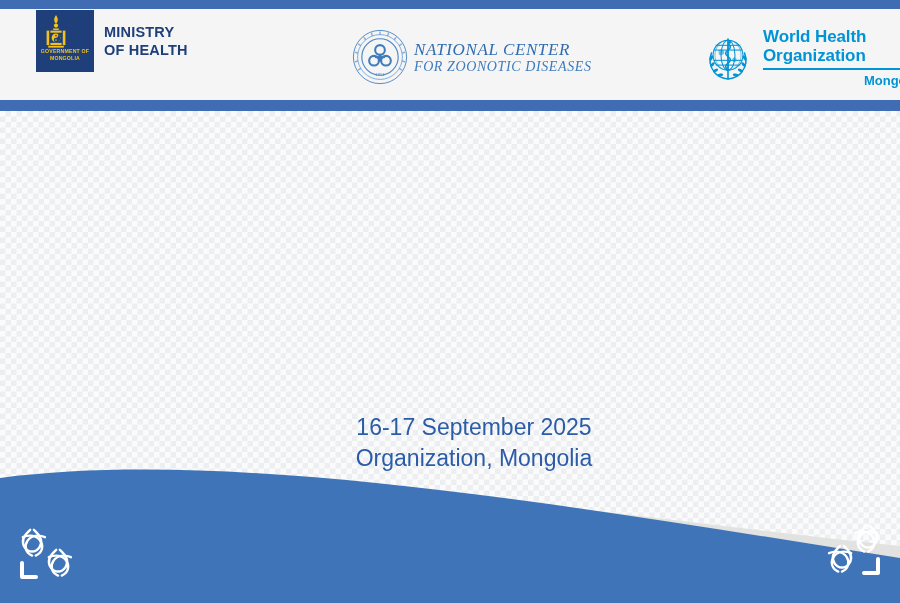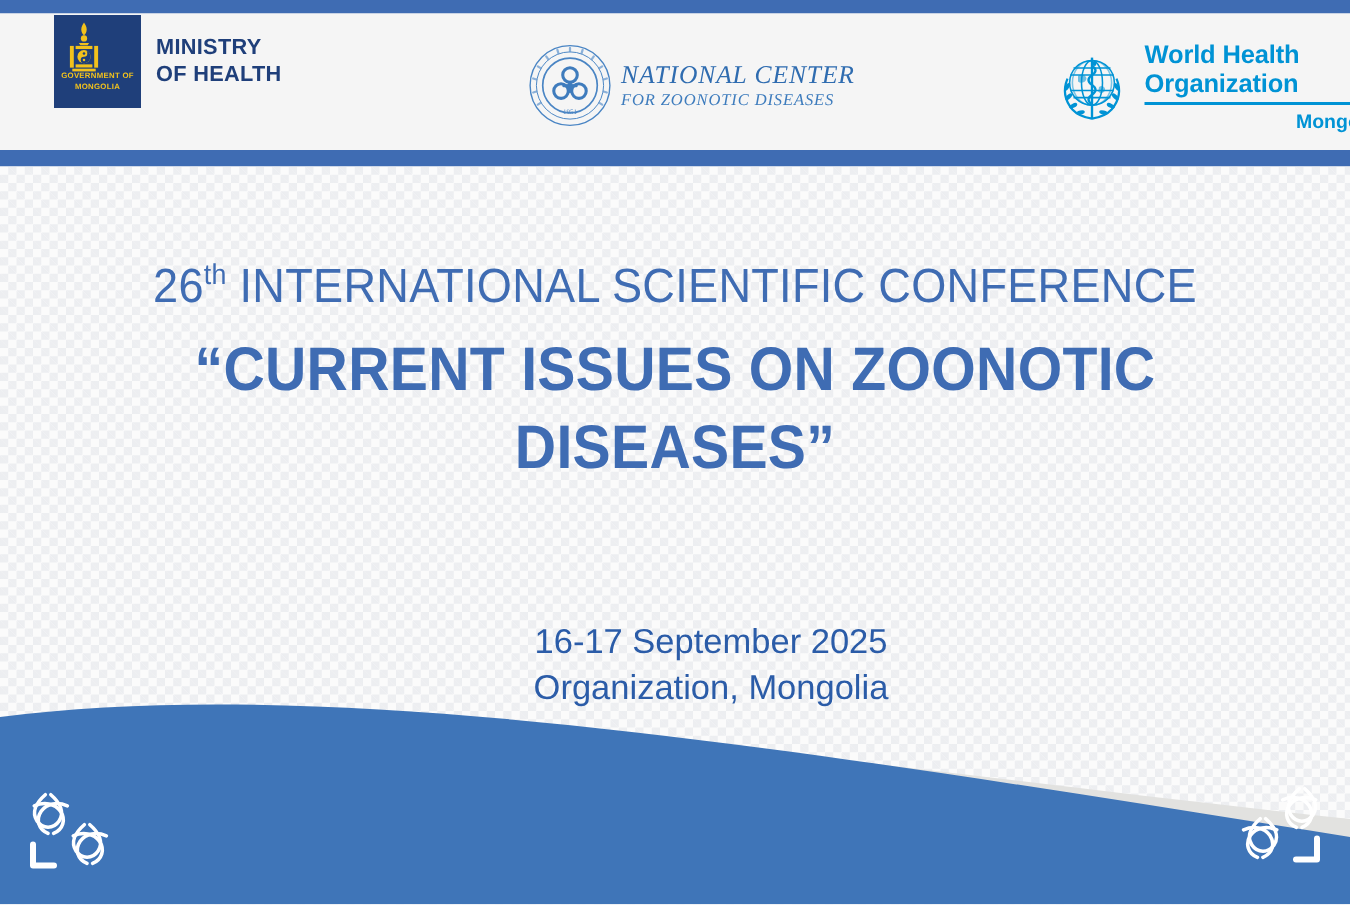--- a/index.html
+++ b/index.html
@@ -97,21 +97,21 @@
     font-family: "Liberation Serif", serif;
     font-style: italic;
   }
   .ncz-line1 {
     font-size: 17px;
     letter-spacing: 0.6px;
     line-height: 20px;
     color: #2f6cb0;
   }
   .ncz-line2 {
-    font-size: 11px;
+    font-size: 14px;
     letter-spacing: 0.6px;
     line-height: 14px;
     color: #3e7cbd;
   }
 
   
   .logo-who { left: 700px; top: 18px; }
   .who-emblem { width: 56px; height: 56px; flex: none; }
   .who-text { margin-left: 7px; }
   .who-name {
@@ -352,24 +352,20 @@
         <div class="who-rule"></div>
         <div class="who-country">Mongolia</div>
       </div>
     </div>
   </div>
 
   <div class="header-sep"></div>
 
   <div class="body-area"></div>
 
-  <div class="title-wrap">
-    <div class="title-line1"><span>26</span><span class="sup-th">th</span><span> INTERNATIONAL SCIENTIFIC CONFERENCE</span></div>
-    <div class="title-line2">“CURRENT ISSUES ON ZOONOTIC DISEASES”</div>
-  </div>
 
   <div class="meta-wrap">
     <div class="meta-line">16-17 September 2025</div>
     <div class="meta-line">Organization, Mongolia</div>
   </div>
 
   <svg class="waves" viewBox="0 0 900 145" preserveAspectRatio="none">
     <path d="M0 28 C 230 -4 560 52 900 88 L900 145 L0 145 Z" fill="#e2e2e0"></path>
     <path d="M0 20 C 230 -10 560 46 900 100 L900 145 L0 145 Z" fill="#3f75b8"></path>
   </svg>

